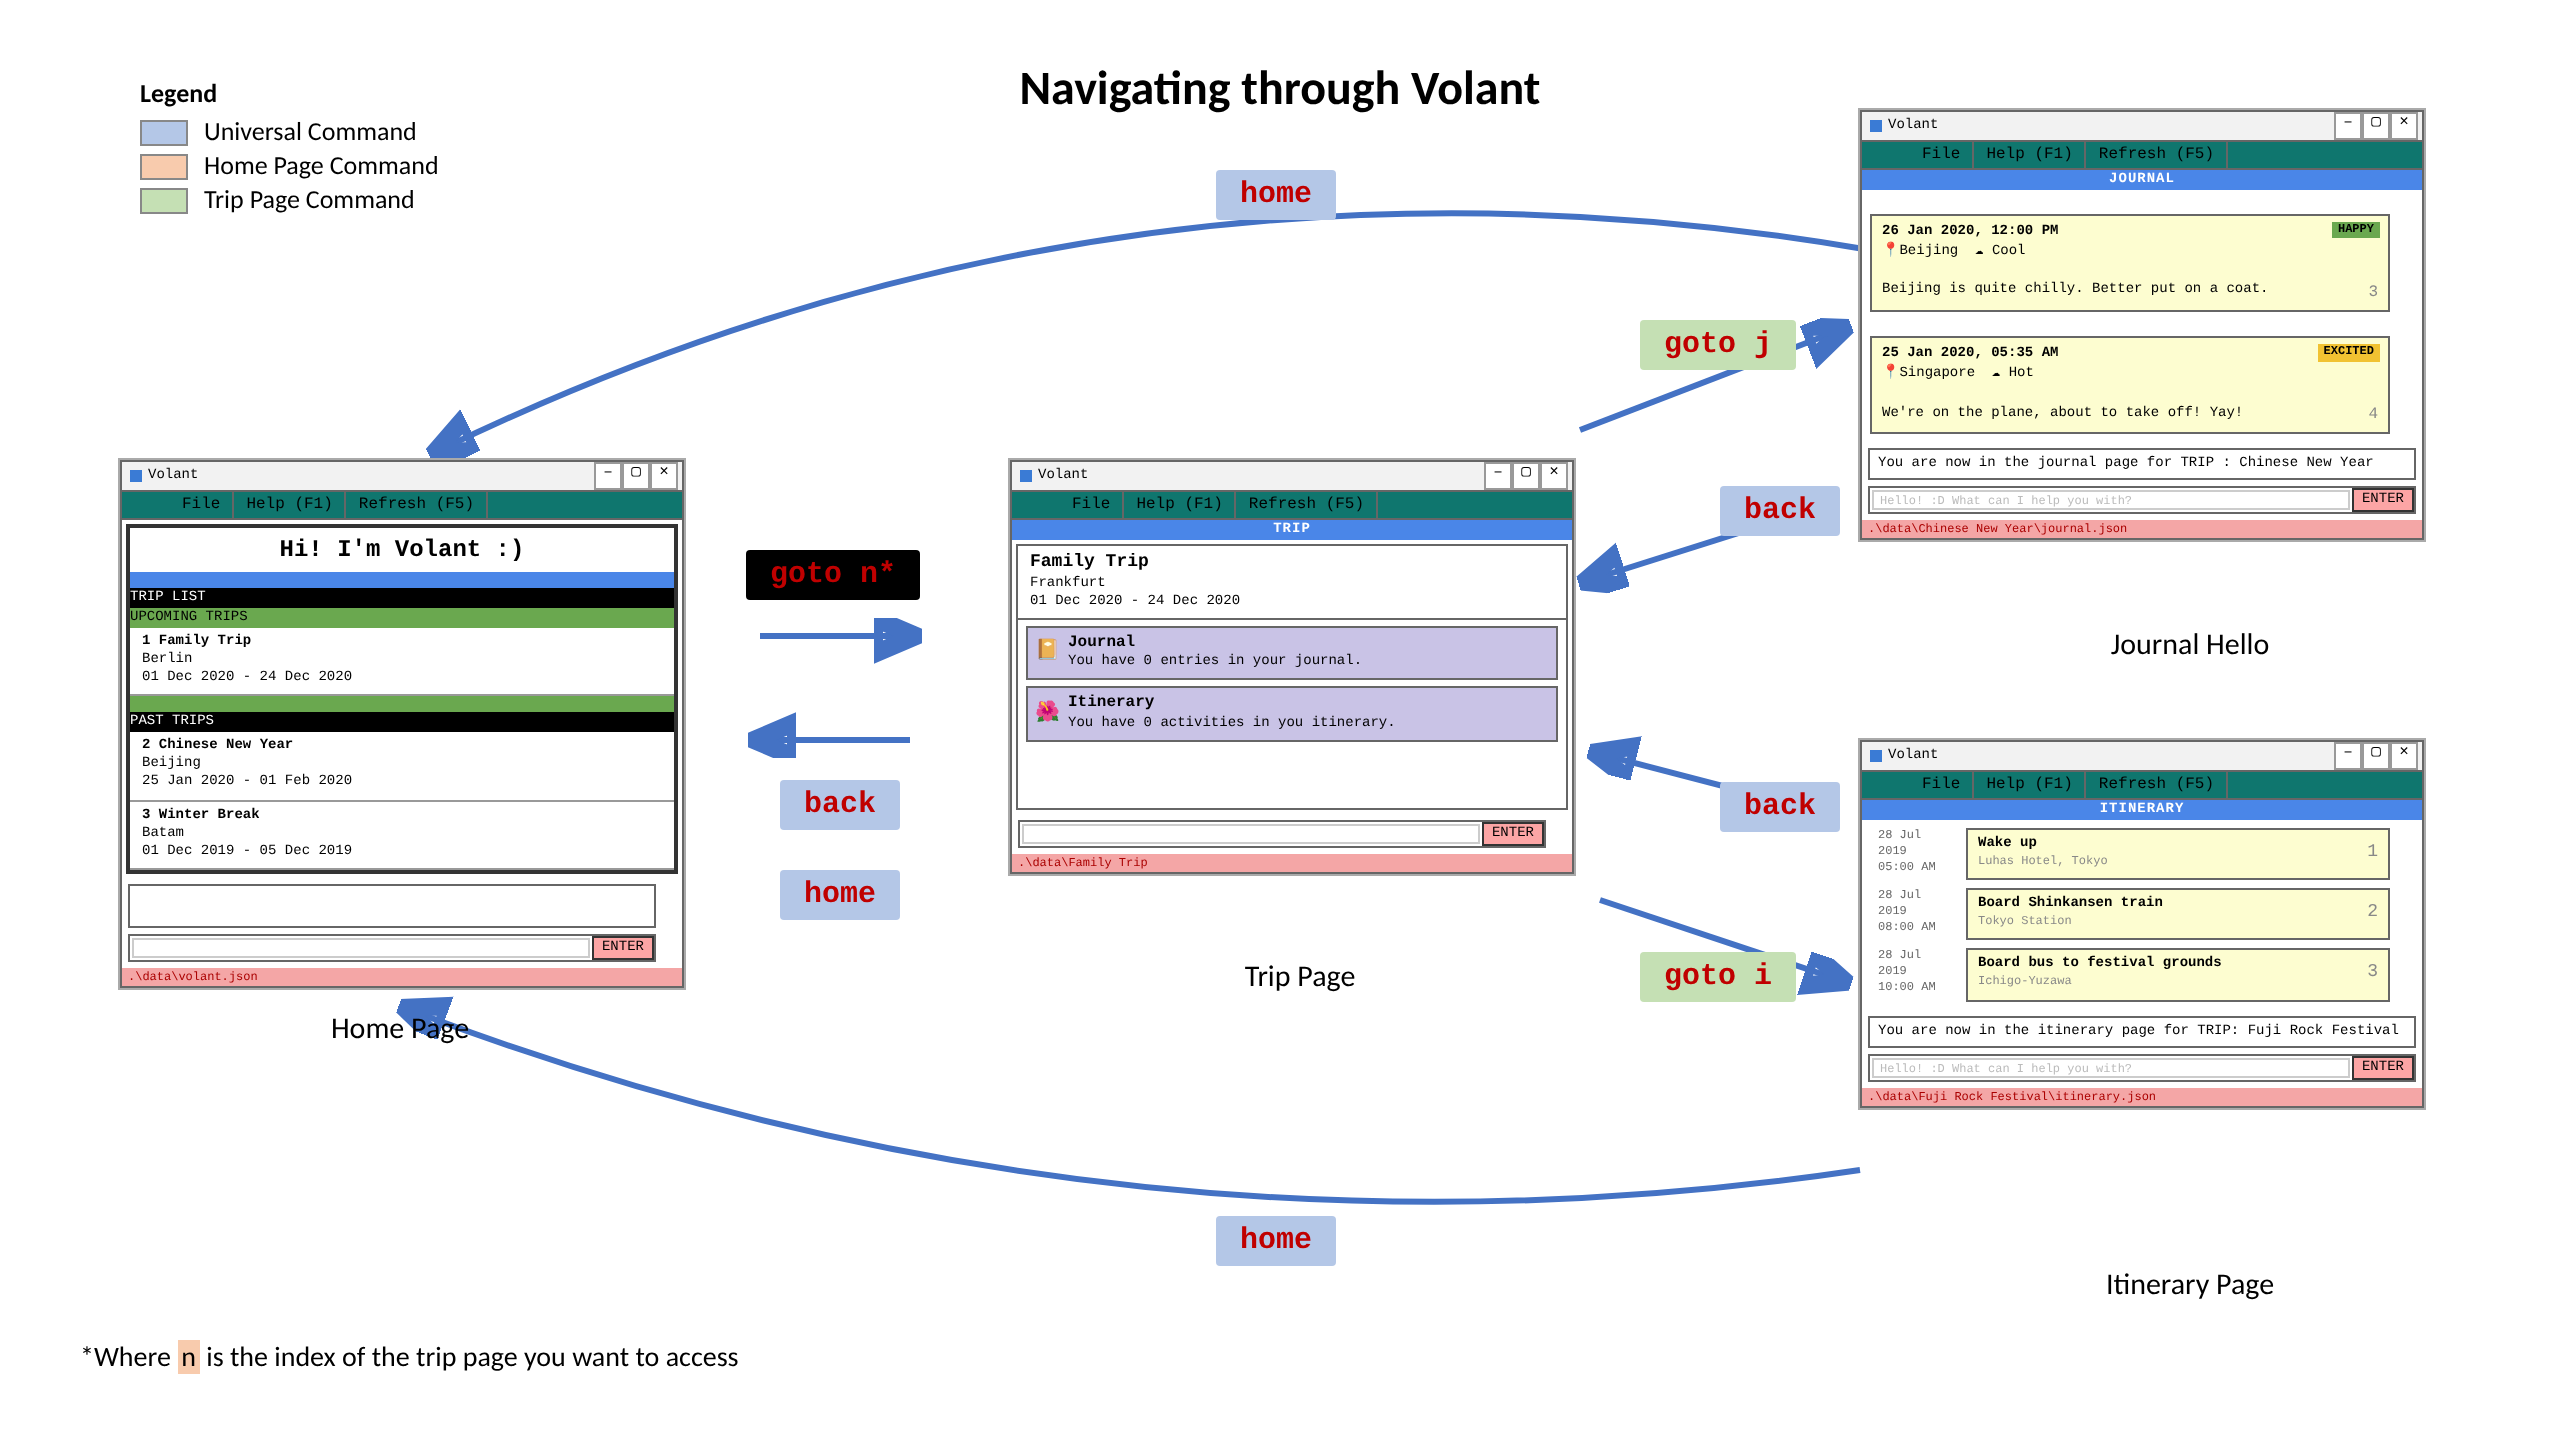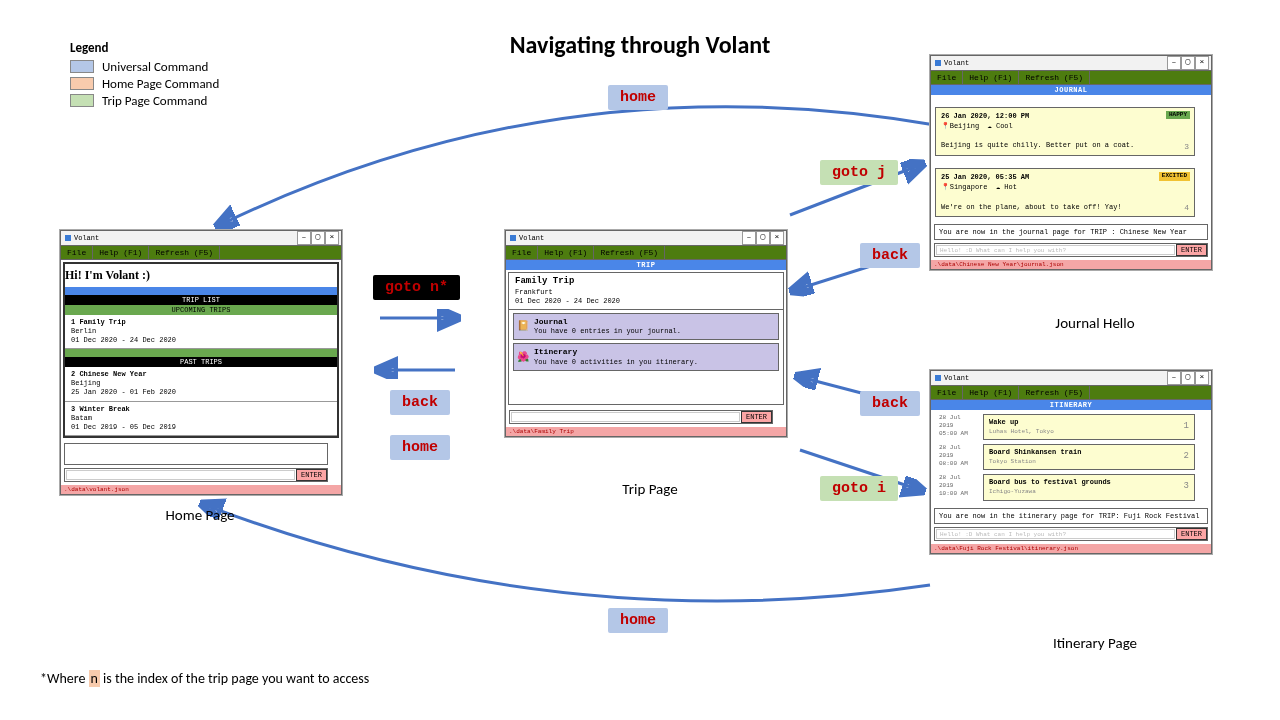--- a/index.html
+++ b/index.html
@@ -19,44 +19,44 @@
   .caption{position:absolute;font-size:15px;text-align:center;}
   
   .arrow-svg{position:absolute;left:0;top:0;width:1280px;height:720px;pointer-events:none;}
   .arrow-svg path,.arrow-svg line{stroke:#4472c4;stroke-width:3;fill:none;}
   
   .win{position:absolute;border:1px solid #666;background:#fff;font-family:"Consolas","Courier New",monospace;box-shadow:0 0 0 1px #aaa;}
   .win .titlebar{background:#f2f2f2;height:14px;border-bottom:1px solid #666;display:flex;align-items:center;font-size:7px;padding:0 4px;position:relative;}
   .win .titlebar .dot{width:6px;height:6px;background:#3a7bd5;margin-right:3px;}
   .win .titlebar .ctrls{position:absolute;right:2px;top:0;display:flex;gap:0;}
   .win .titlebar .ctrls span{display:inline-block;width:12px;height:12px;border:1px solid #999;font-size:8px;text-align:center;line-height:10px;background:#fff;}
-  .menubar{background:#4d7c0f;display:flex;font-size:8px;border-bottom:1px solid #666;}
+  .menubar{background:#0f766e;display:flex;font-size:8px;border-bottom:1px solid #666;padding-left:24px;}
   .menubar span{padding:2px 6px;border-right:1px solid #666;}
   .bluebar{background:#4a86e8;height:8px;}
   .bluebar-lbl{background:#4a86e8;color:#fff;font-size:7px;text-align:center;padding:1px 0;font-weight:bold;letter-spacing:0.5px;}
   .greenbar{background:#6aa84f;height:8px;}
-  .blackbar{background:#000;color:#fff;font-size:7px;text-align:center;padding:1px 0;}
+  .blackbar{background:#000;color:#fff;font-size:7px;text-align:left;padding:1px 0;}
   .status{font-size:7px;padding:3px 4px;border:1px solid #666;background:#fff;margin:3px;}
   .inputbox{border:1px solid #666;height:12px;margin:3px;display:flex;}
   .inputbox .field{flex:1;background:#fff;font-size:6px;color:#bbb;padding:1px 3px;border:1px solid #ccc;margin:1px;}
   .enterbtn{background:#fca5a5;color:#000;font-size:7px;padding:0 4px;border:1px solid #333;display:flex;align-items:center;}
   .pinkbar{background:#f4a6a6;font-size:6px;padding:1px 3px;color:#a00;}
   .trip-item{font-size:7px;padding:3px 6px;border-bottom:1px solid #999;line-height:1.3;}
   .trip-item .tname{font-weight:bold;}
   .card{background:#c9c3e6;border:1px solid #666;margin:3px 4px;padding:3px 4px;font-size:7px;display:flex;align-items:center;gap:4px;line-height:1.3;}
   .card .icon{width:12px;height:12px;display:flex;align-items:center;justify-content:center;font-size:10px;}
   .pinkedge{background:#f4a6a6;height:100%;}
   .jentry{background:#fdfdd0;border:1px solid #666;margin:12px 8px 4px 4px;padding:4px 5px;font-size:7px;line-height:1.4;position:relative;}
   .jentry .tag{position:absolute;top:3px;right:4px;font-size:6px;padding:0 3px;font-weight:bold;}
   .jentry .num{position:absolute;bottom:3px;right:5px;font-size:8px;color:#888;}
   .itrow{display:flex;align-items:stretch;margin:4px 8px;gap:6px;}
   .itrow .time{width:38px;font-size:6px;color:#666;line-height:1.3;}
   .itrow .box{flex:1;background:#fdfdd0;border:1px solid #666;padding:3px 5px;font-size:7px;position:relative;line-height:1.3;}
   .itrow .box .num{position:absolute;right:5px;top:50%;transform:translateY(-50%);font-size:9px;color:#888;}
-  .hometitle{text-align:left;font-weight:bold;font-size:12px;padding:4px 0;font-family:Liberation Serif, serif;}
+  .hometitle{text-align:center;font-weight:bold;font-size:12px;padding:4px 16px;font-family:Liberation Mono, monospace;}
   .footnote{position:absolute;left:40px;top:670px;font-size:14px;}
   .footnote .hl{background:#f8cbad;padding:0 2px;}
 </style>
 </head>
 <body>
 <div class="canvas">
 
 <div class="title">Navigating through Volant</div>
 
 <div class="legend">

